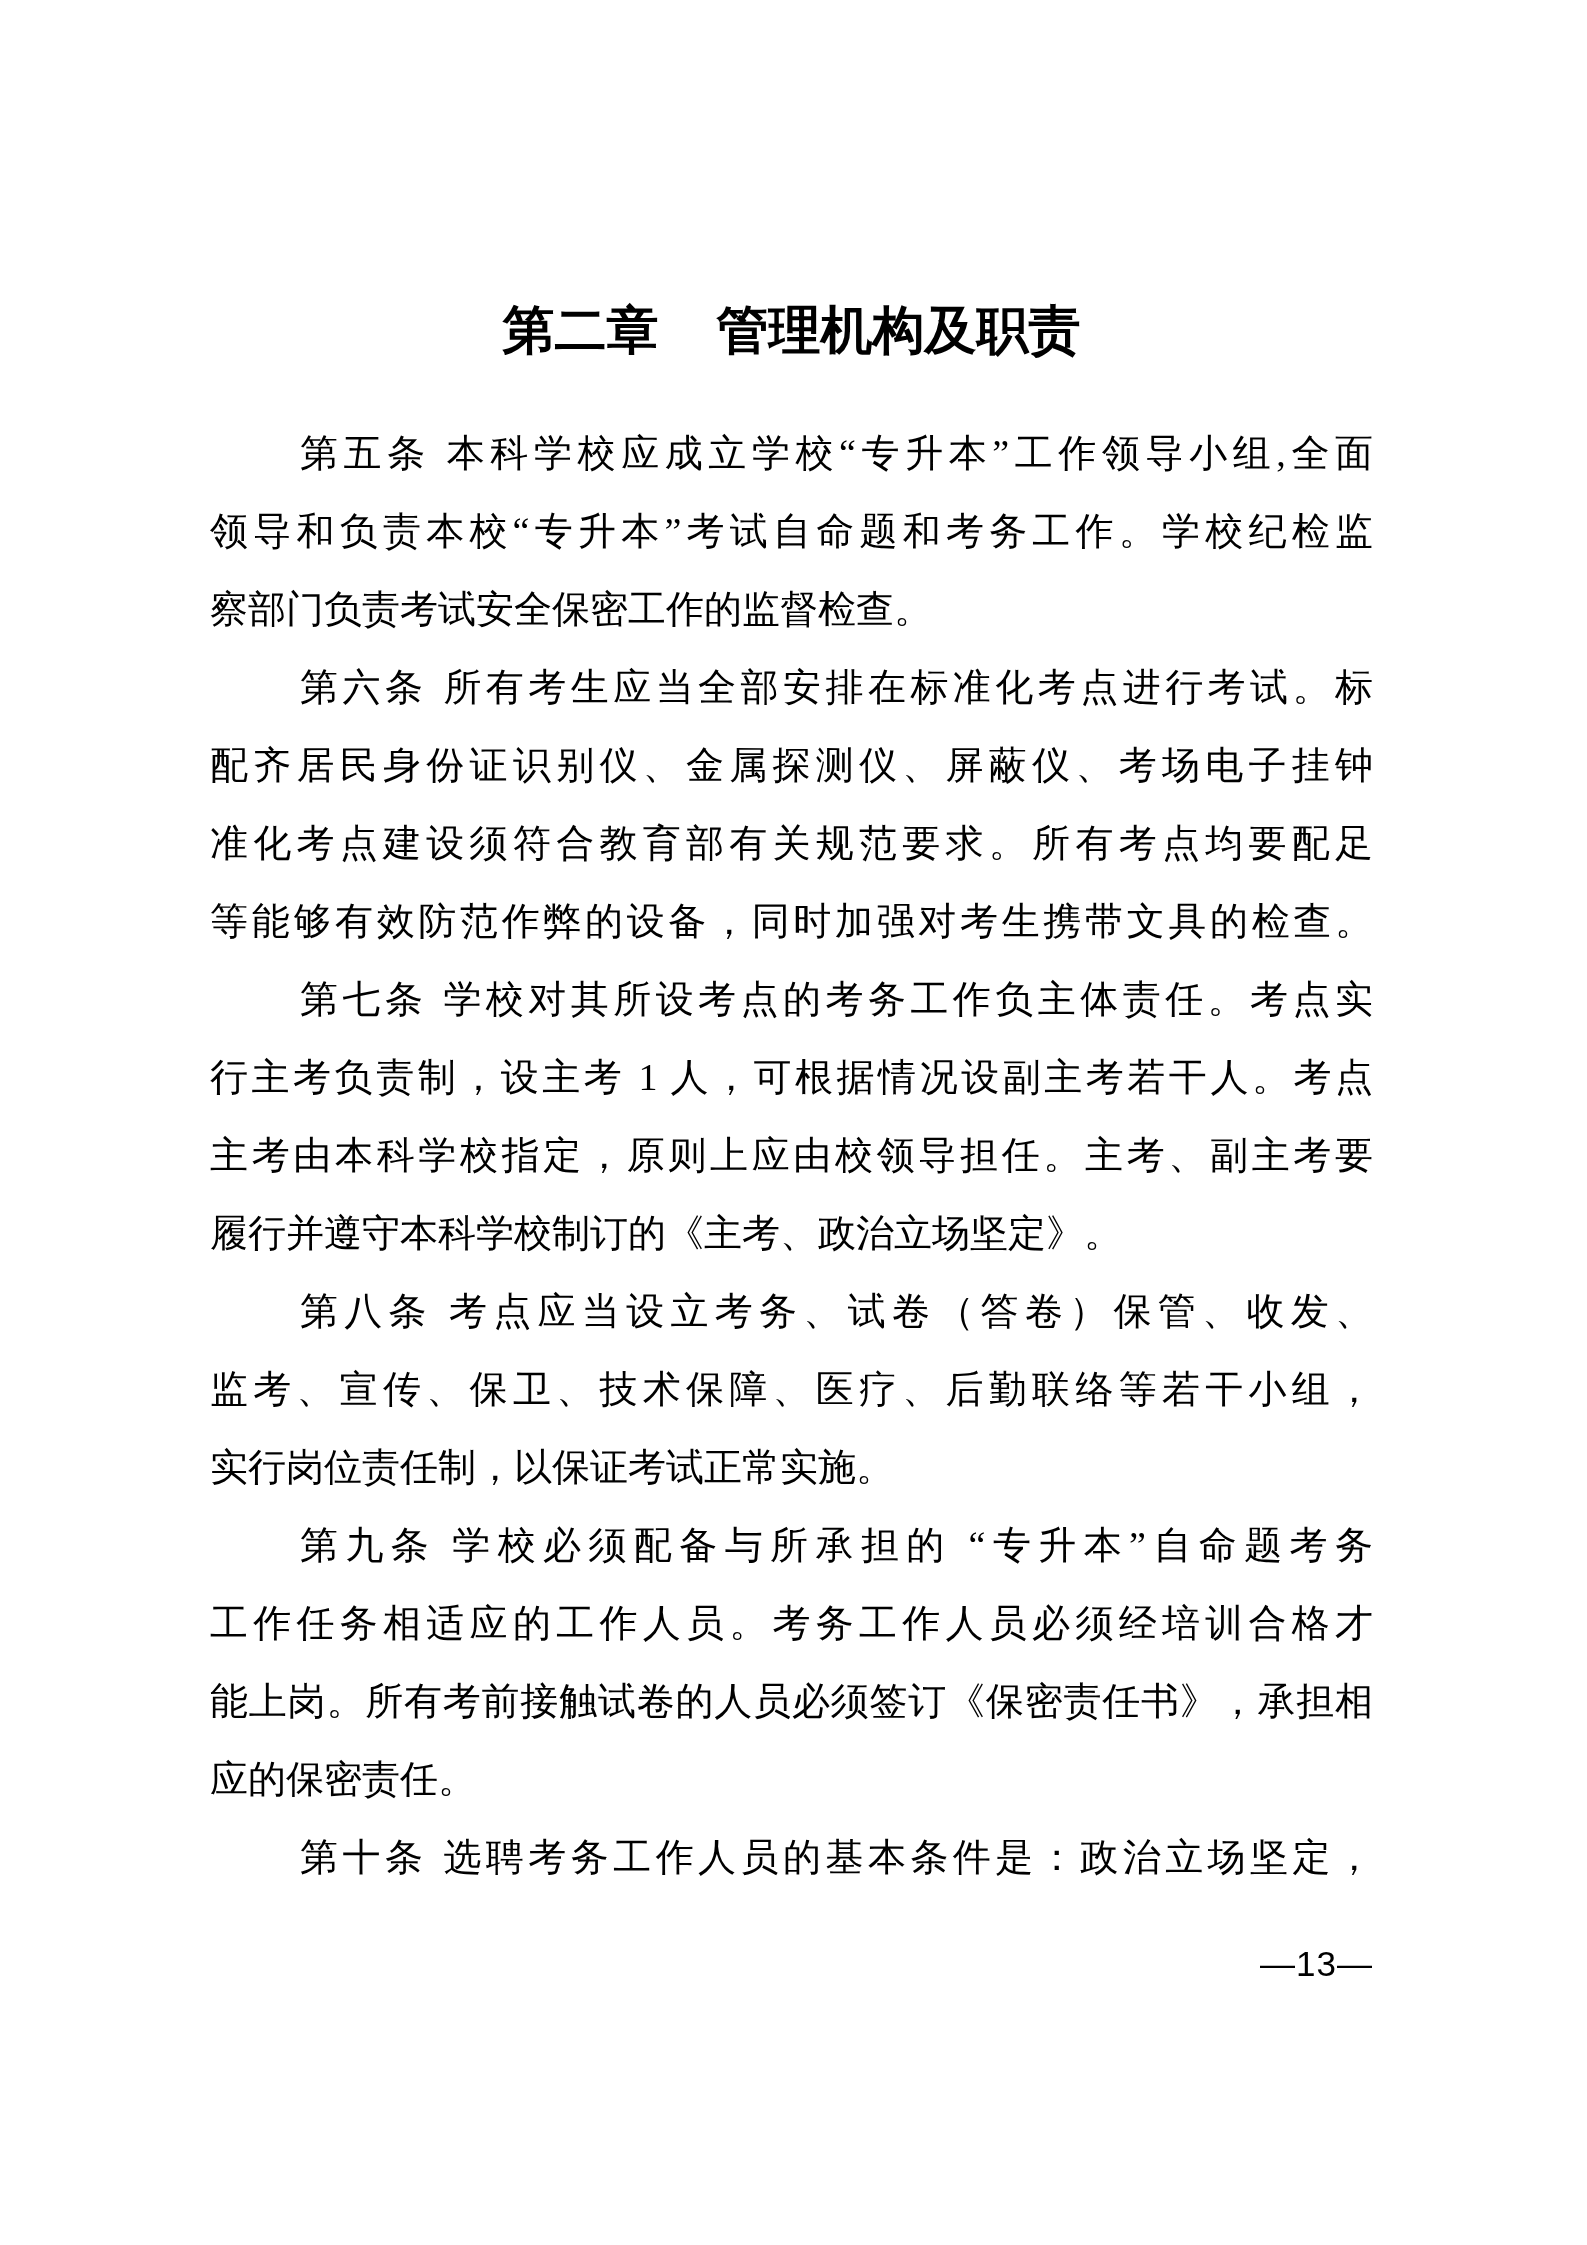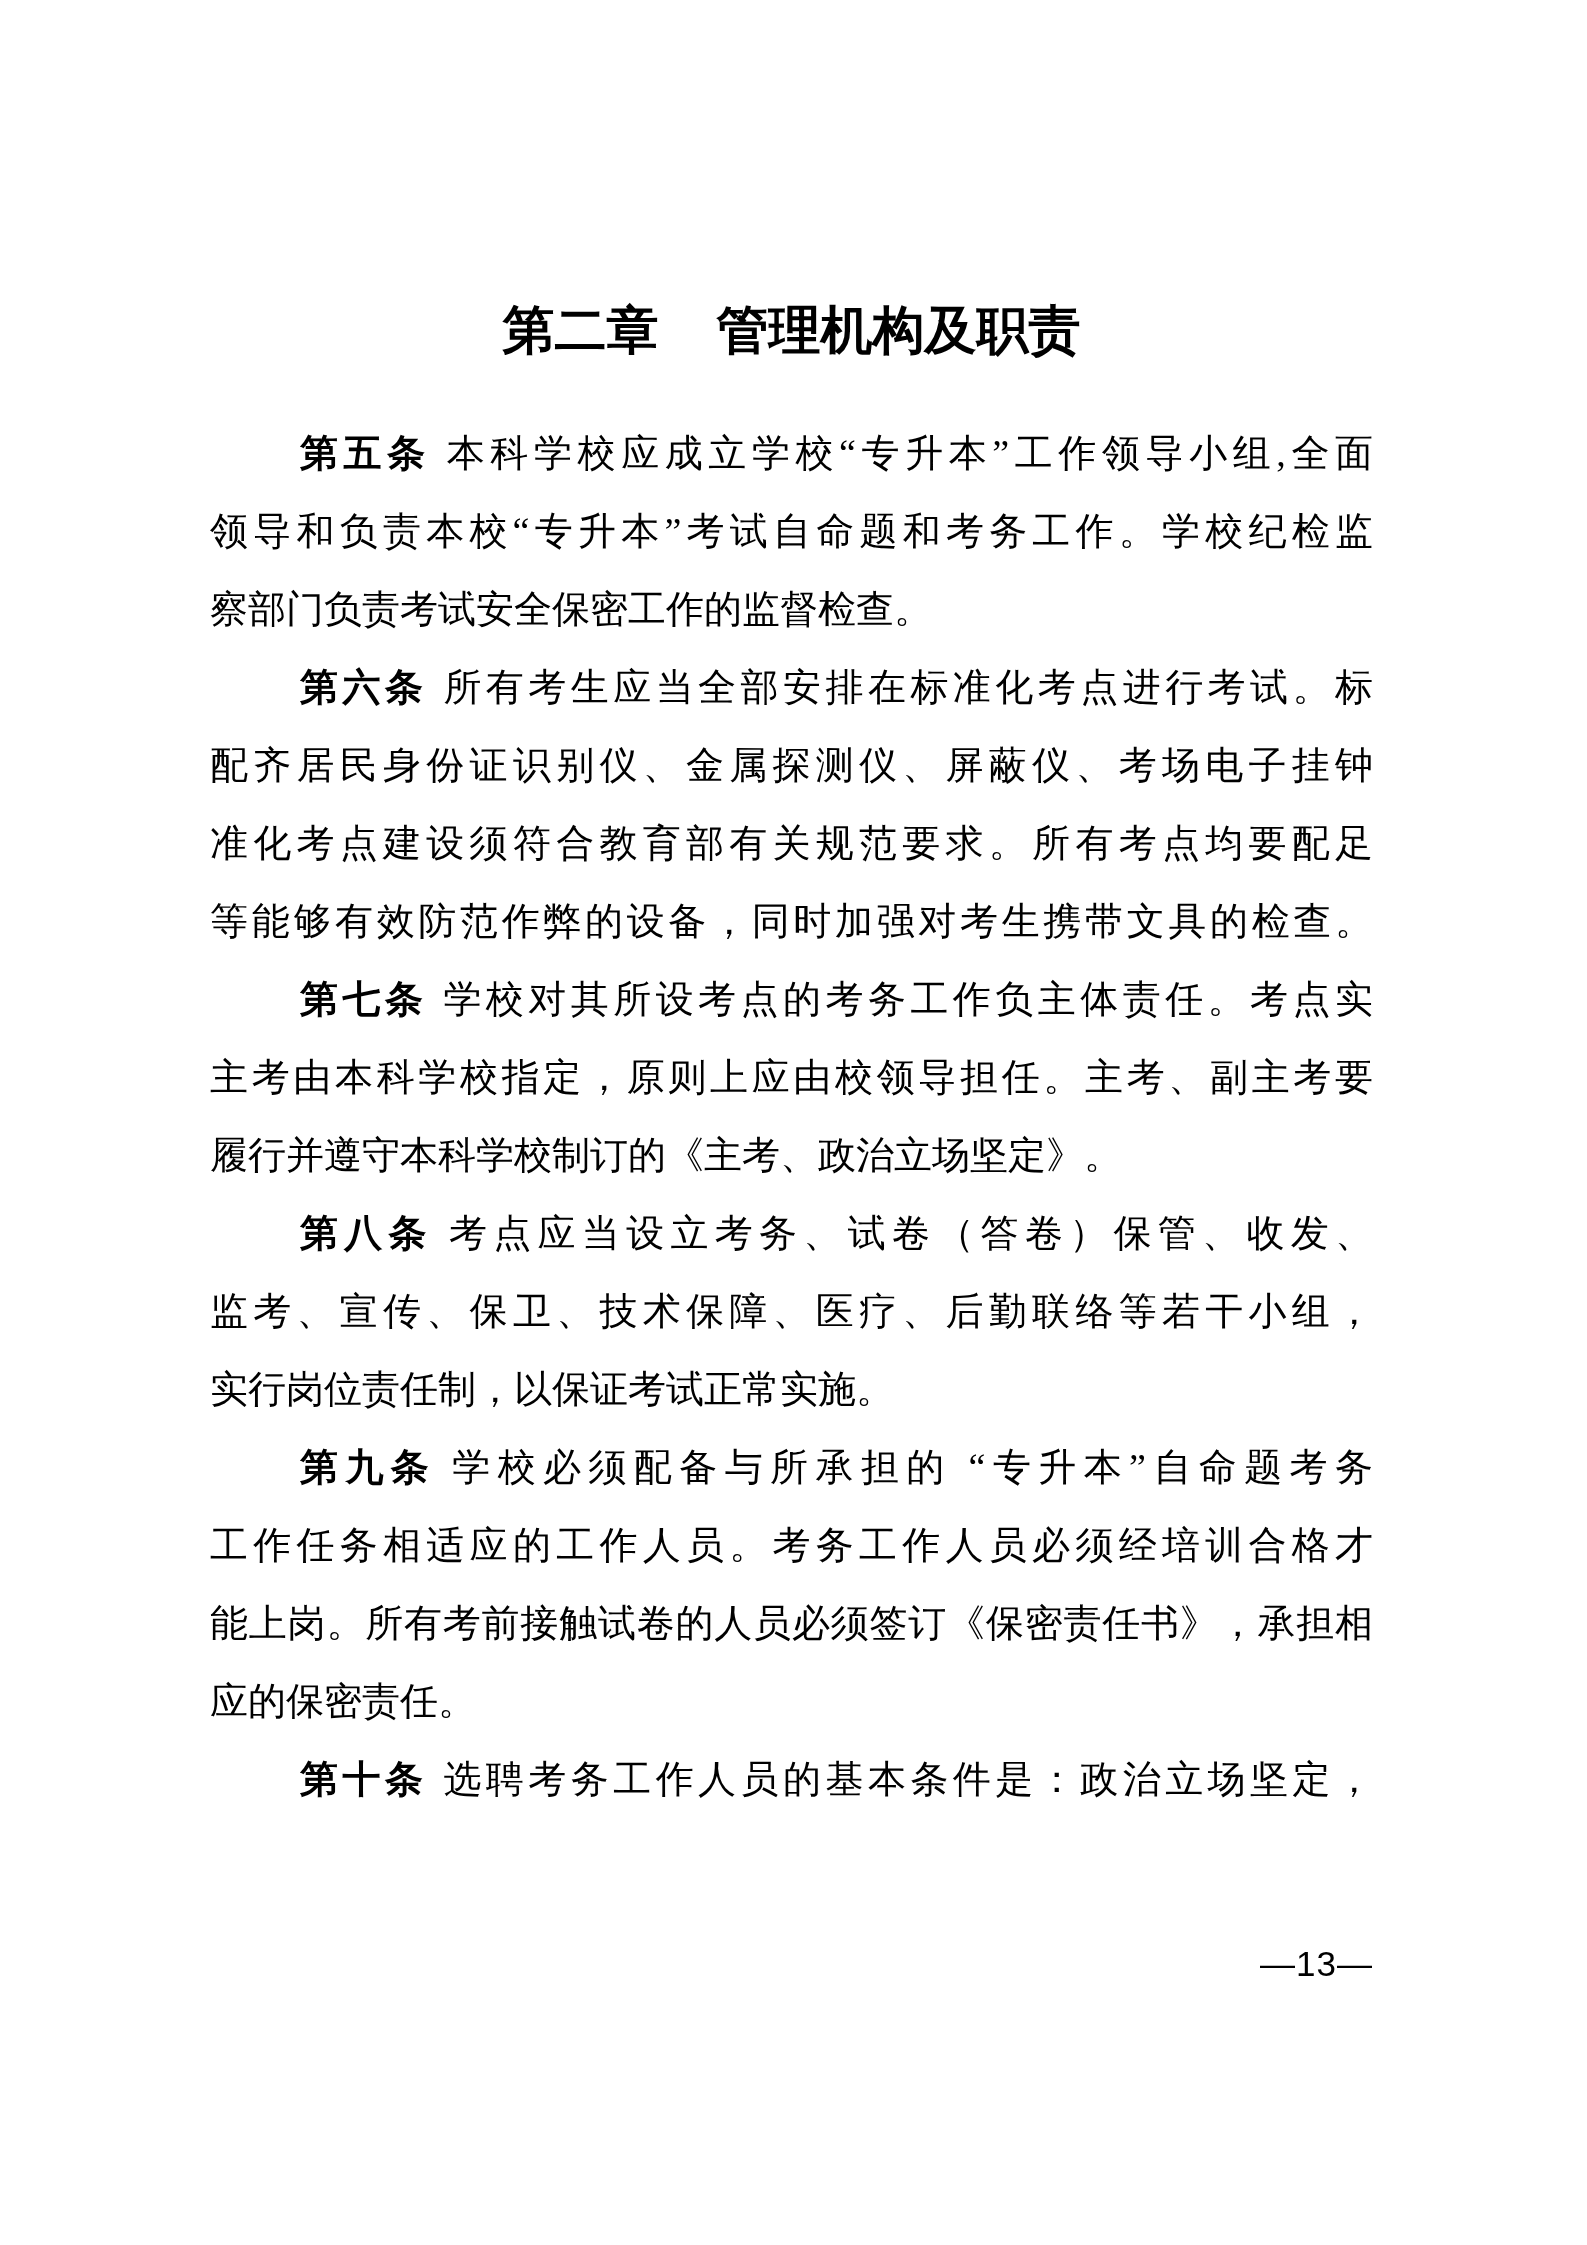--- a/index.html
+++ b/index.html
@@ -47,21 +47,21 @@
   }
   .line.short {
     text-align: right;
     text-align-last: left;
   }
   .line.indent {
     padding-left: 90px;
     box-sizing: border-box;
   }
   .lbl {
-    font-weight: 700;
+    font-weight: 400;
     margin-right: 16px;
   }
   .page-number {
     position: absolute;
     top: 1942px;
     right: 214px;
     font-family: "Liberation Sans", "DejaVu Sans", sans-serif;
     font-size: 35px;
     line-height: 44px;
     letter-spacing: 1px;
@@ -82,20 +82,21 @@
     <div class="line indent"><b class="lbl">第五条</b><span>本科学校应成立学校“专升本”工作领导小组,全面</span></div>
     <div class="line"><span>领导和负责本校“专升本”考试自命题和考务工作。学校纪检监</span></div>
     <div class="line short"><span>察部门负责考试安全保密工作的监督检查。</span></div>
 
     <div class="line indent"><b class="lbl">第六条</b><span>所有考生应当全部安排在标准化考点进行考试。标</span></div>
     <div class="line"><span>配齐居民身份证识别仪、金属探测仪、屏蔽仪、考场电子挂钟</span></div>
     <div class="line"><span>准化考点建设须符合教育部有关规范要求。所有考点均要配足</span></div>
     <div class="line"><span>等能够有效防范作弊的设备，同时加强对考生携带文具的检查。</span></div>
 
     <div class="line indent"><b class="lbl">第七条</b><span>学校对其所设考点的考务工作负主体责任。考点实</span></div>
+    <div class="line"><span>行主考负责制，设主考 1 人，可根据情况设副主考若干人。考点</span></div>
     <div class="line"><span>主考由本科学校指定，原则上应由校领导担任。主考、副主考要</span></div>
     <div class="line short"><span>履行并遵守本科学校制订的《主考、政治立场坚定》。</span></div>
 
     <div class="line indent"><b class="lbl">第八条</b><span>考点应当设立考务、试卷（答卷）保管、收发、</span></div>
     <div class="line"><span>监考、宣传、保卫、技术保障、医疗、后勤联络等若干小组，</span></div>
     <div class="line short"><span>实行岗位责任制，以保证考试正常实施。</span></div>
 
     <div class="line indent"><b class="lbl">第九条</b><span>学校必须配备与所承担的 “专升本”自命题考务</span></div>
     <div class="line"><span>工作任务相适应的工作人员。考务工作人员必须经培训合格才</span></div>
     <div class="line"><span>能上岗。所有考前接触试卷的人员必须签订《保密责任书》，承担相</span></div>

